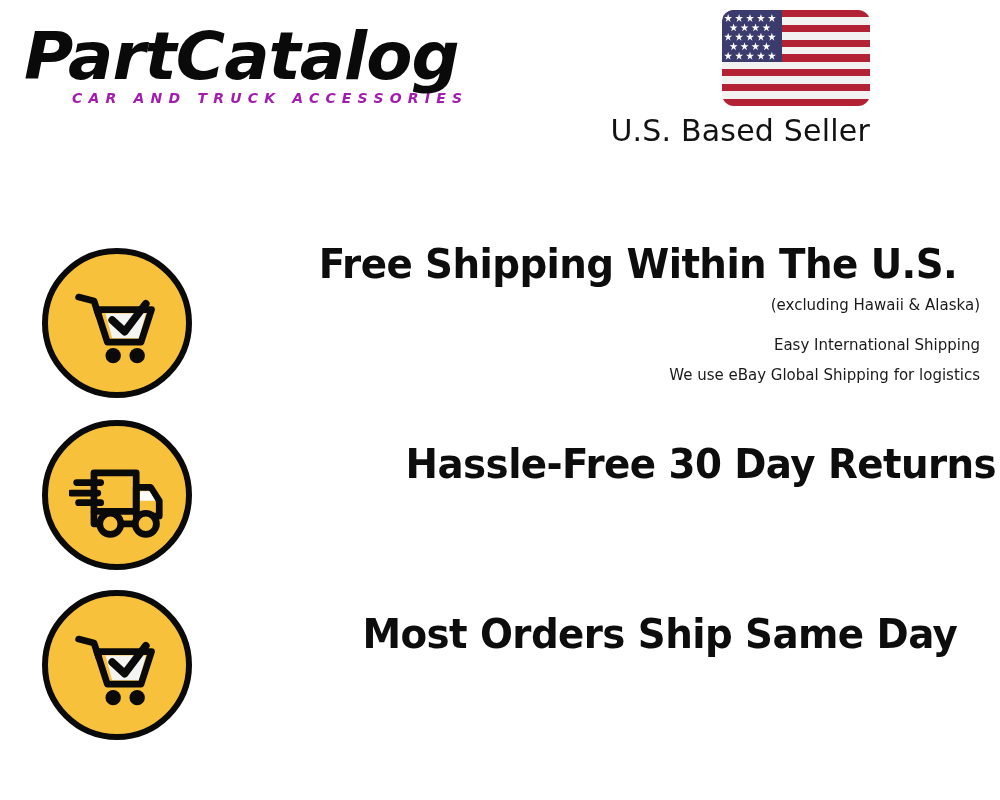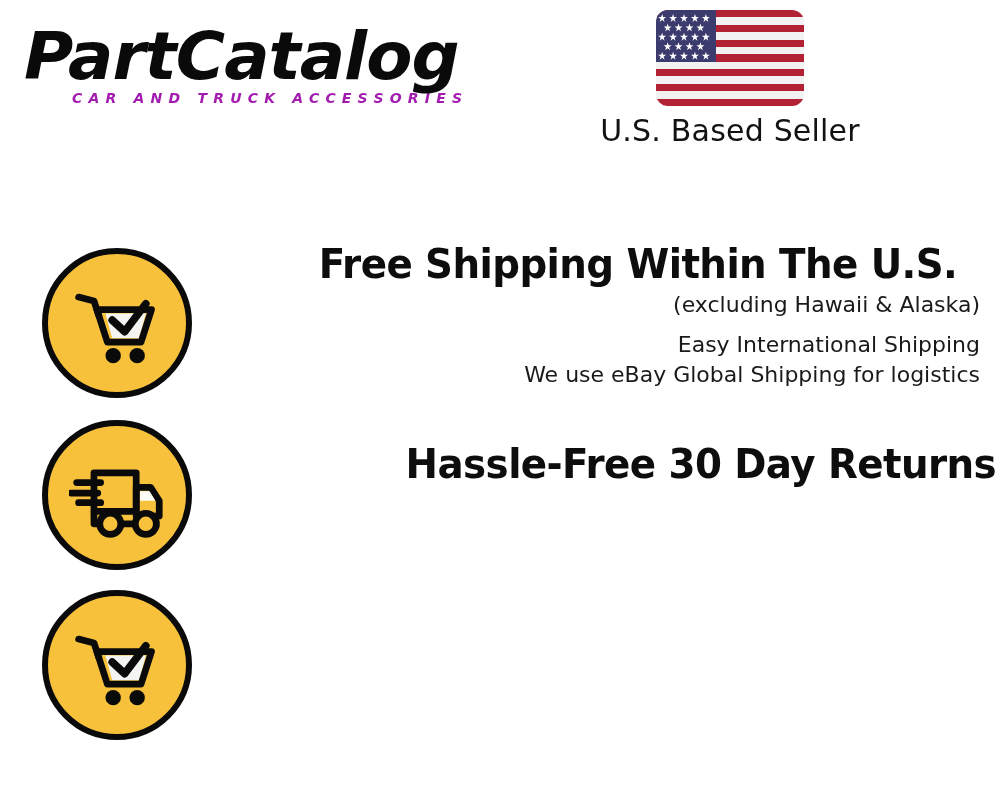--- a/index.html
+++ b/index.html
@@ -52,21 +52,21 @@
     white-space: nowrap;
     margin-top: -2px;
     margin-left: 48px;
   }
 
   .seller-block {
     position: absolute;
     right: 14px;
     top: 10px;
     width: 280px;
-    text-align: center;
+    text-align: right;
   }
   .flag {
     display: inline-block;
     position: relative;
     width: 148px;
     height: 96px;
     border-radius: 12px;
     overflow: hidden;
     background: #ffffff;
   }
@@ -162,21 +162,21 @@
     line-height: 48px;
     letter-spacing: -0.6px;
     color: #0d0d0d;
     white-space: nowrap;
     transform: scaleX(0.97);
     transform-origin: left center;
   }
   .benefit-sub {
     font-family: "DejaVu Sans", sans-serif;
     font-weight: 400;
-    font-size: 22px;
+    font-size: 15px;
     line-height: 30px;
     color: #1a1a1a;
     white-space: nowrap;
     margin-top: 2px;
   }
   .benefit-sub.bold {
     font-weight: 400;
     margin-top: 10px;
   }
   .benefit-sub.tight {
@@ -287,16 +287,19 @@
       <div class="icon-badge">
         <svg viewBox="0 0 100 100">
           <polygon points="38,40 80,40 73,66 45,66" fill="#f4f4f2"></polygon>
           <path d="M10,23 L26,27 L31,42" fill="none" stroke="#0a0a0a" stroke-width="7" stroke-linecap="round" stroke-linejoin="round"></path>
           <path d="M29,36 L86,36 L75,70 L40,70 Z" fill="none" stroke="#0a0a0a" stroke-width="7" stroke-linecap="round" stroke-linejoin="round"></path>
           <path d="M45,47 L58,59 L80,30" fill="none" stroke="#0a0a0a" stroke-width="8" stroke-linecap="round" stroke-linejoin="round"></path>
           <circle cx="46" cy="84" r="8" fill="#0a0a0a"></circle>
           <circle cx="71" cy="84" r="8" fill="#0a0a0a"></circle>
         </svg>
       </div>
+      <div class="benefit-text">
+        <div class="benefit-heading">Most Orders Ship Same Day</div>
+      </div>
     </div>
 
   </div>
 </div>
 
 </body></html>

